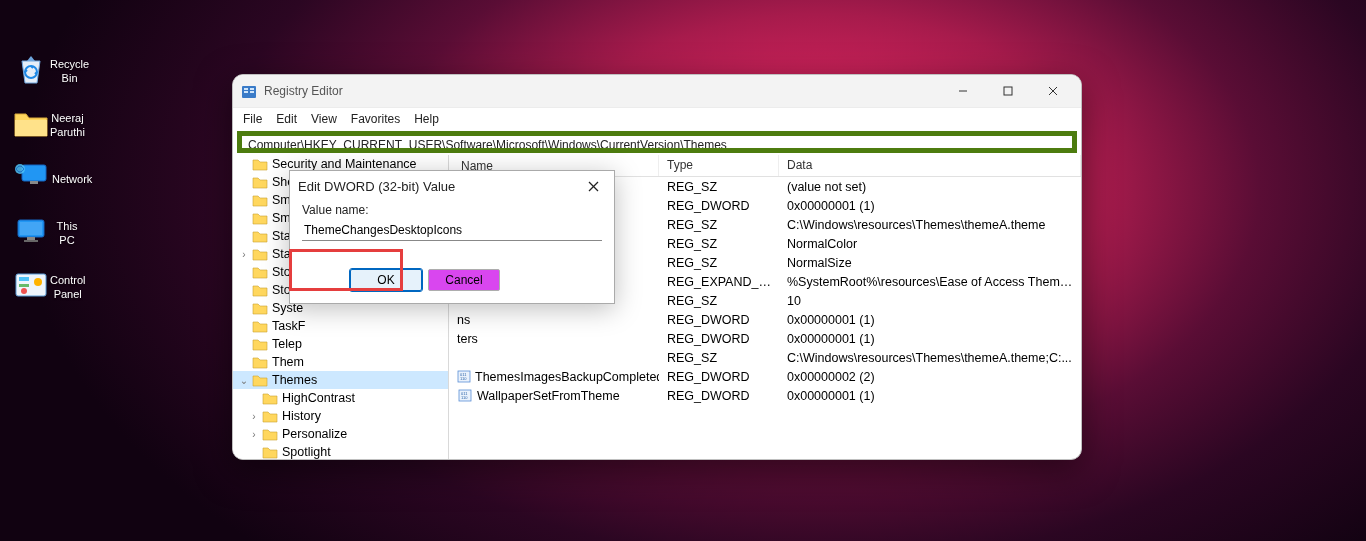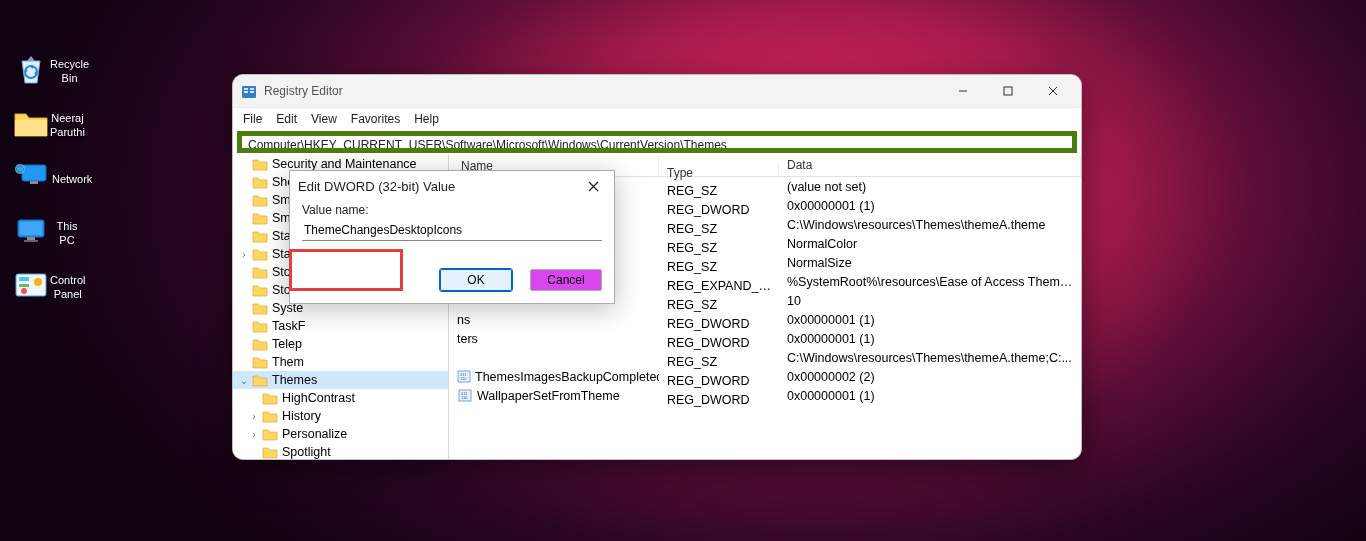--- a/index.html
+++ b/index.html
@@ -34,41 +34,41 @@
 .tree li.selected { background: #cde8ff; }
 .tree li.selected .lbl { }
 
 .list { flex: 1; overflow: hidden; font-size: 12.5px; }
 .list-header { display: flex; height: 22px; border-bottom: 1px solid #e1e1e1; color: #333; }
 .list-header .col { padding: 3px 8px; border-right: 1px solid #eee; font-size: 12px; }
 .list-rows { }
 .row { display: flex; height: 19px; align-items: center; }
 .row .cell { padding: 0 8px; overflow: hidden; text-overflow: ellipsis; white-space: nowrap; }
 .col-name { width: 210px; display: flex; align-items: center; }
-.col-type { width: 120px; margin-top: 8px; }
+.col-type { width: 120px; }
 .col-data { flex: 1; }
 .val-icon { width: 16px; height: 14px; margin-right: 4px; display: inline-flex; align-items: center; justify-content: center; }
 
 
 .dialog { position: absolute; left: 289px; top: 170px; width: 326px; background: #fff; border: 1px solid #aaa; box-shadow: 0 5px 25px rgba(0,0,0,0.25); z-index: 5; font-size: 12px; }
 .dlg-title { height: 30px; display: flex; align-items: center; padding: 0 8px; }
 .dlg-title .t { flex: 1; color: #222; font-size: 13px; }
 .dlg-title .x { width: 26px; height: 26px; display: flex; align-items: center; justify-content: center; cursor: pointer; font-size: 13px; color: #333; }
 .dlg-body { padding: 2px 12px 10px 12px; }
 .dlg-label { font-size: 12px; color: #222; margin-bottom: 4px; }
 .static-field { border-bottom: 1px solid #888; padding: 2px 2px 3px 2px; margin-bottom: 8px; }
 .dlg-row2 { display: flex; gap: 16px; }
 .vd-col { flex: 0 0 145px; }
 .vd-input { width: 100%; border: none; border-bottom: 2px solid #1070c8; padding: 2px 2px 1px 2px; font-size: 13px; outline: none; }
 .base-col { flex: 1; }
 .radio-row { display: flex; align-items: center; gap: 5px; padding: 2px 0; font-size: 12px; }
 .radio-dot { width: 13px; height: 13px; border: 1px solid #555; border-radius: 50%; position: relative; display: inline-block; }
 .radio-dot.on { border-color: #0067c0; }
 .radio-dot.on::after { content: ""; position: absolute; width: 7px; height: 7px; border-radius: 50%; background: #0067c0; top: 2px; left: 2px; }
-.dlg-buttons { display: flex; justify-content: flex-end; gap: 18px; padding: 10px 12px 12px; margin-left: 48px; }
+.dlg-buttons { display: flex; justify-content: flex-start; gap: 6px; padding: 10px 12px 12px; margin-left: 48px; }
 .btn { width: 72px; height: 22px; font-size: 12px; background: #d946ef; border: 1px solid #adadad; border-radius: 2px; cursor: pointer; }
 .btn.primary { border-color: #0067c0; background: #e6f2fb; outline: 1px solid #0067c0; }
 
 .red-box { position: absolute; border: 3px solid #e53e3e; pointer-events: none; z-index: 6; }
 .underline { text-decoration: underline; }
 </style>
 </head>
 <body>
 
 <div class="desktop-icons">

